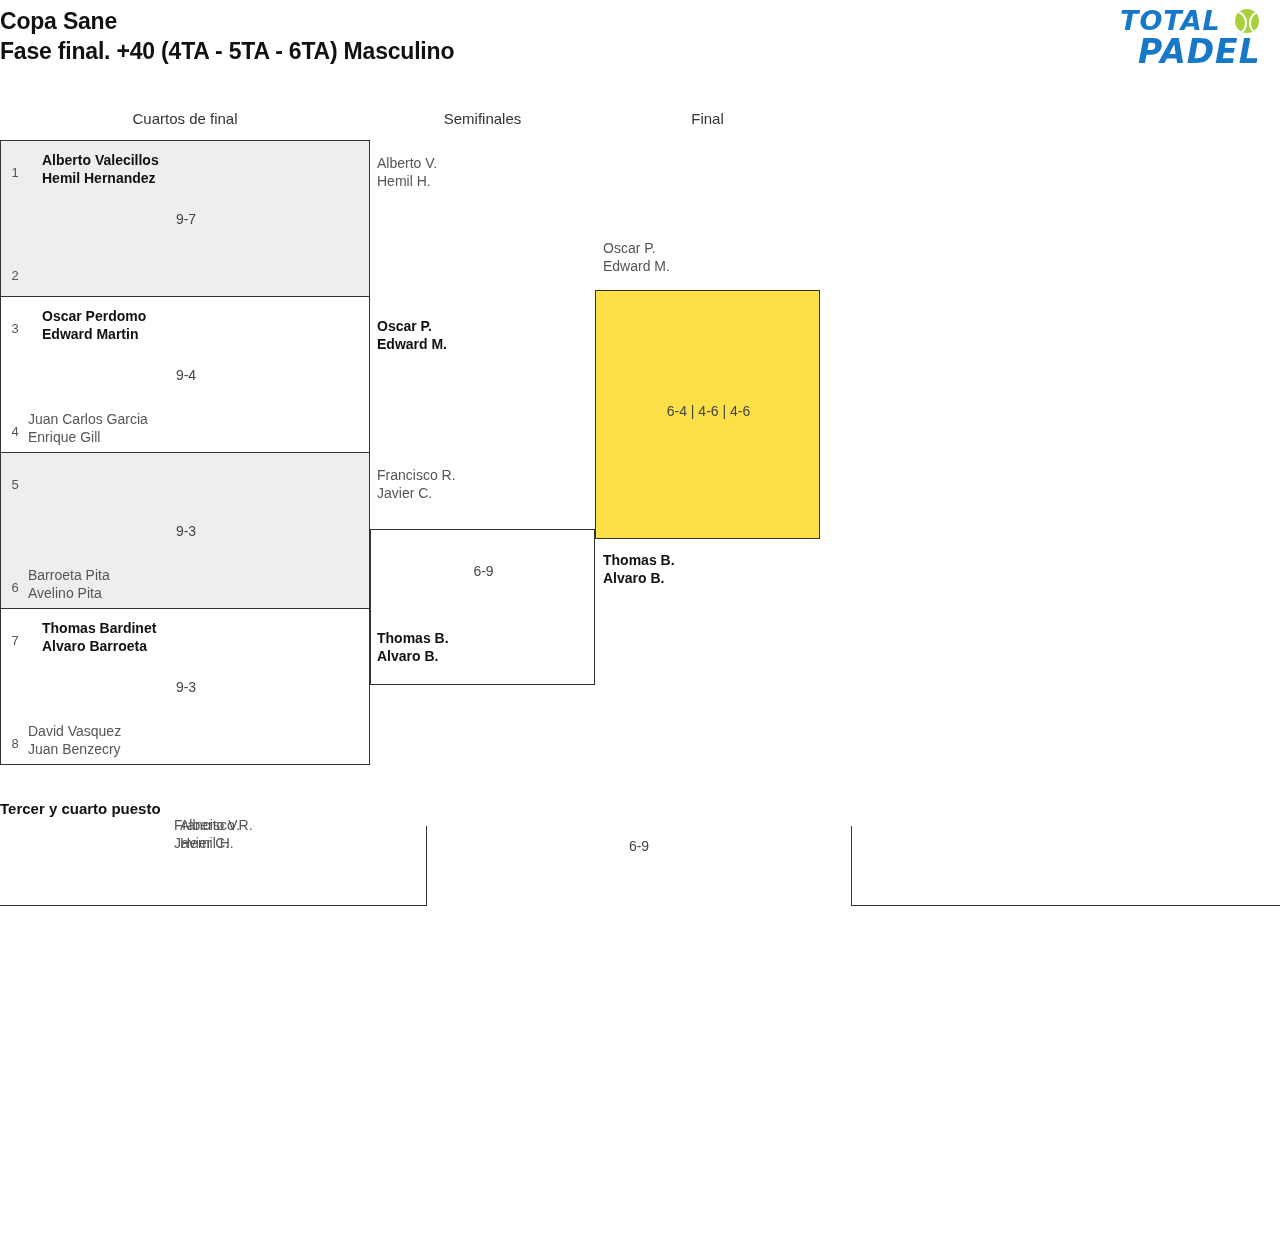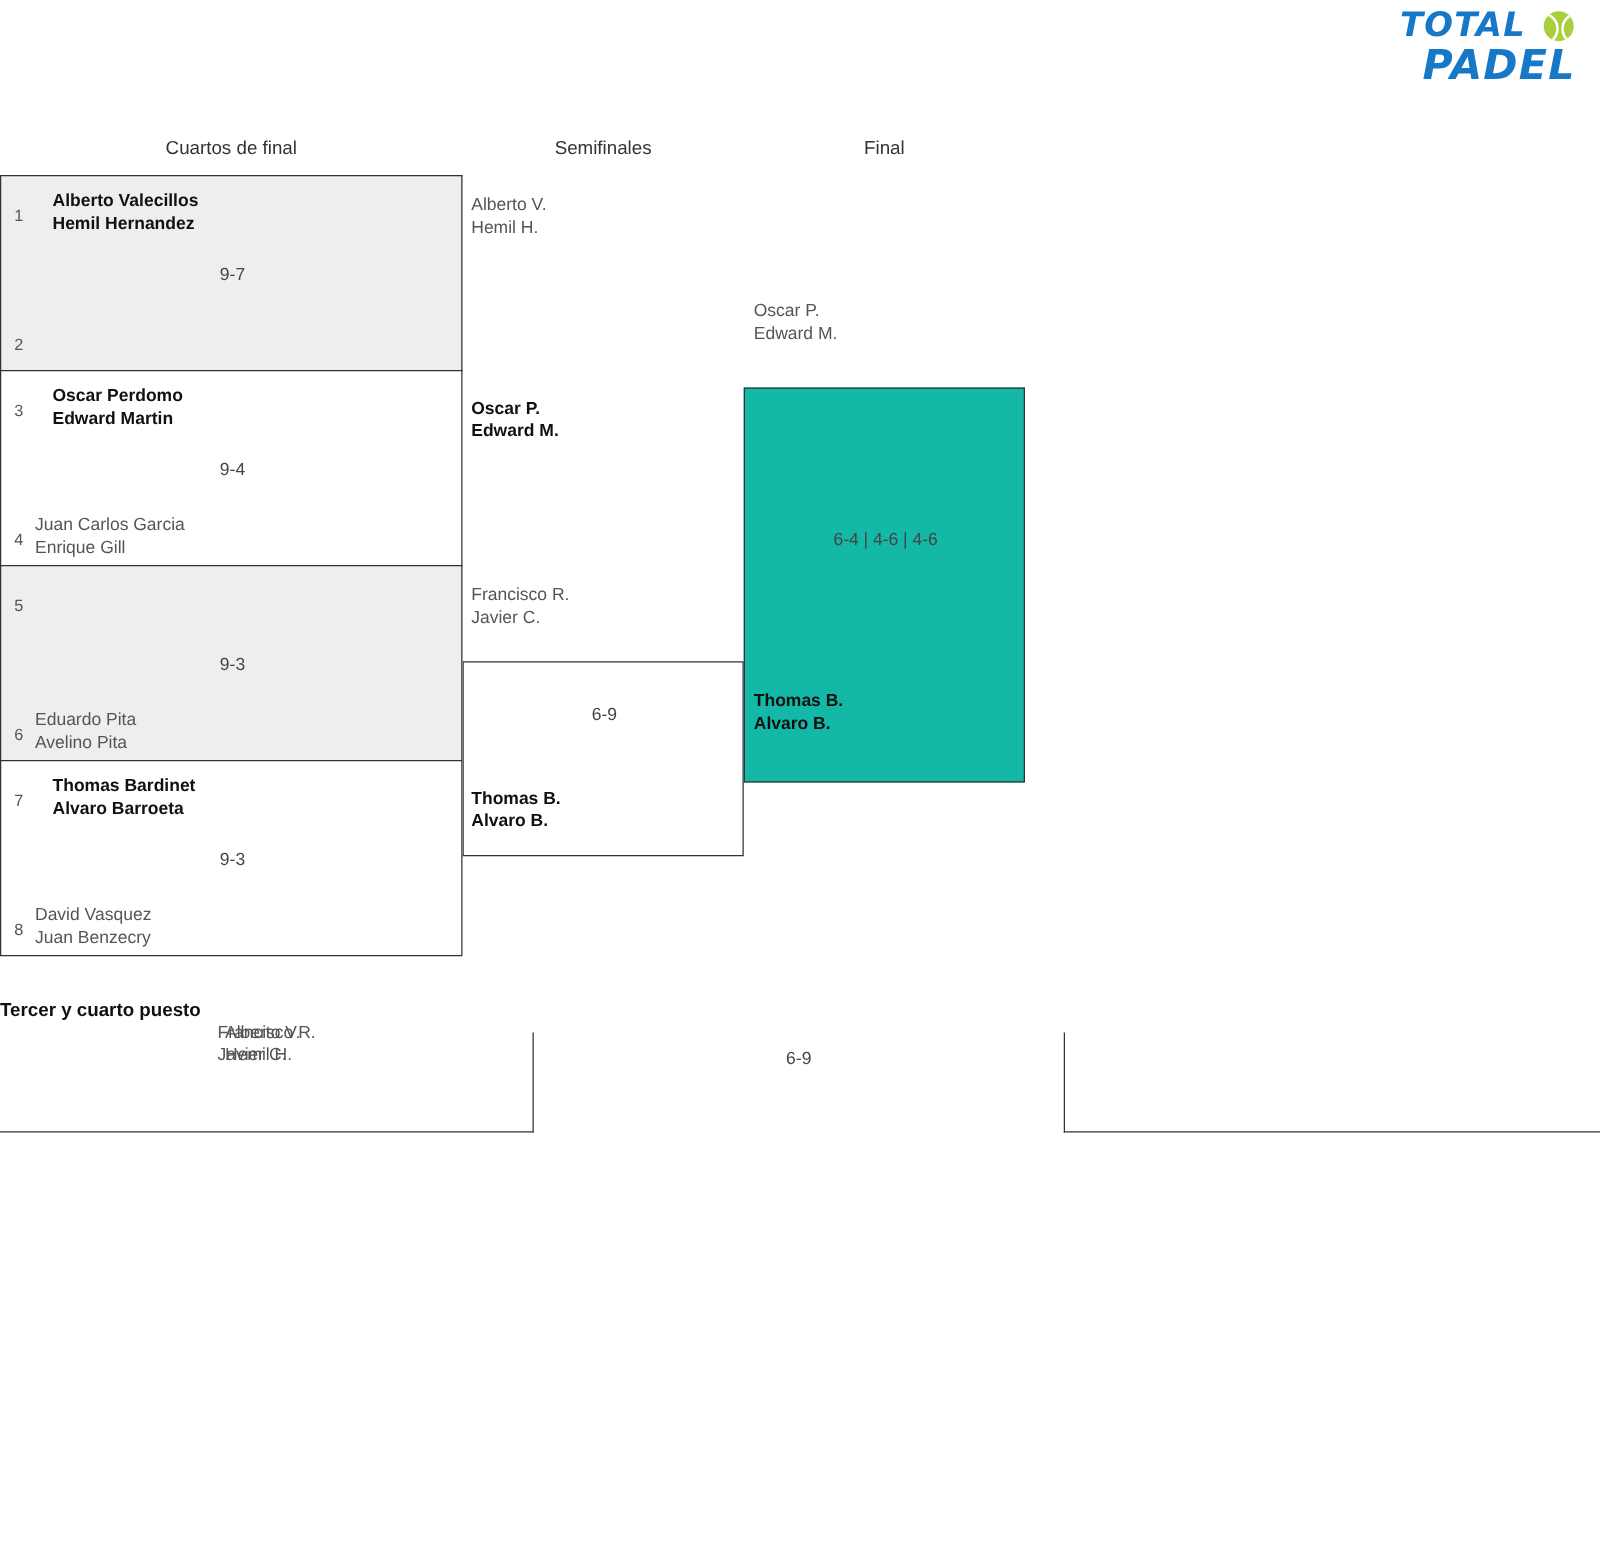--- a/index.html
+++ b/index.html
@@ -182,24 +182,24 @@
   #adv-sf1-top    { left: 377px; top: 154px; }
   #adv-sf1-bottom { left: 377px; top: 317px; }
   #adv-sf2-top    { left: 377px; top: 466px; }
   #adv-sf2-bottom { left: 377px; top: 629px; }
   #adv-fin-top    { left: 603px; top: 239px; }
   #adv-fin-bottom { left: 603px; top: 551px; }
 
   
   #final-box {
     position: absolute;
-    left: 595px; top: 310px;
-    width: 225px; height: 316px;
+    left: 595px; top: 290px;
+    width: 225px; height: 249px;
     border: 1px solid #333333;
-    background: #14b8a6;
+    background: #fde047;
   }
   #final-score {
     position: absolute;
     left: 0; top: 112px;
     width: 225px;
     text-align: center;
     font-size: 14px;
     color: #444444;
   }
 
@@ -246,20 +246,24 @@
     text-align: center;
     font-size: 14px;
     color: #444444;
   }
 </style>
 </head>
 <body>
 
 <div id="header">
 
+  <div id="title-block">
+    <div class="title-line">Copa Sane</div>
+    <div class="title-line">Fase final. +40 (4TA - 5TA - 6TA) Masculino</div>
+  </div>
 
   <div id="logo">
     <div class="logo-word" id="logo-total">TOTAL</div>
     <div class="logo-word" id="logo-padel">PADEL</div>
     <div id="logo-ball"></div>
   </div>
 
 </div>
 
 <div class="round-heading" id="round-qf">Cuartos de final</div>
@@ -290,21 +294,21 @@
       <span class="p">Juan Carlos Garcia</span>
       <span class="p">Enrique Gill</span>
     </div>
   </div>
 
   <div class="qf-block shaded" id="qf-3">
     <div class="seed top">5</div>
     <div class="qf-score">9-3</div>
     <div class="seed bottom">6</div>
     <div class="team bottom">
-      <span class="p">Eduardo Pita</span>
+      <span class="p">Barroeta Pita</span>
       <span class="p">Avelino Pita</span>
     </div>
   </div>
 
   <div class="qf-block last" id="qf-4">
     <div class="seed top">7</div>
     <div class="team top winner">
       <span class="p">Thomas Bardinet</span>
       <span class="p">Alvaro Barroeta</span>
     </div>

